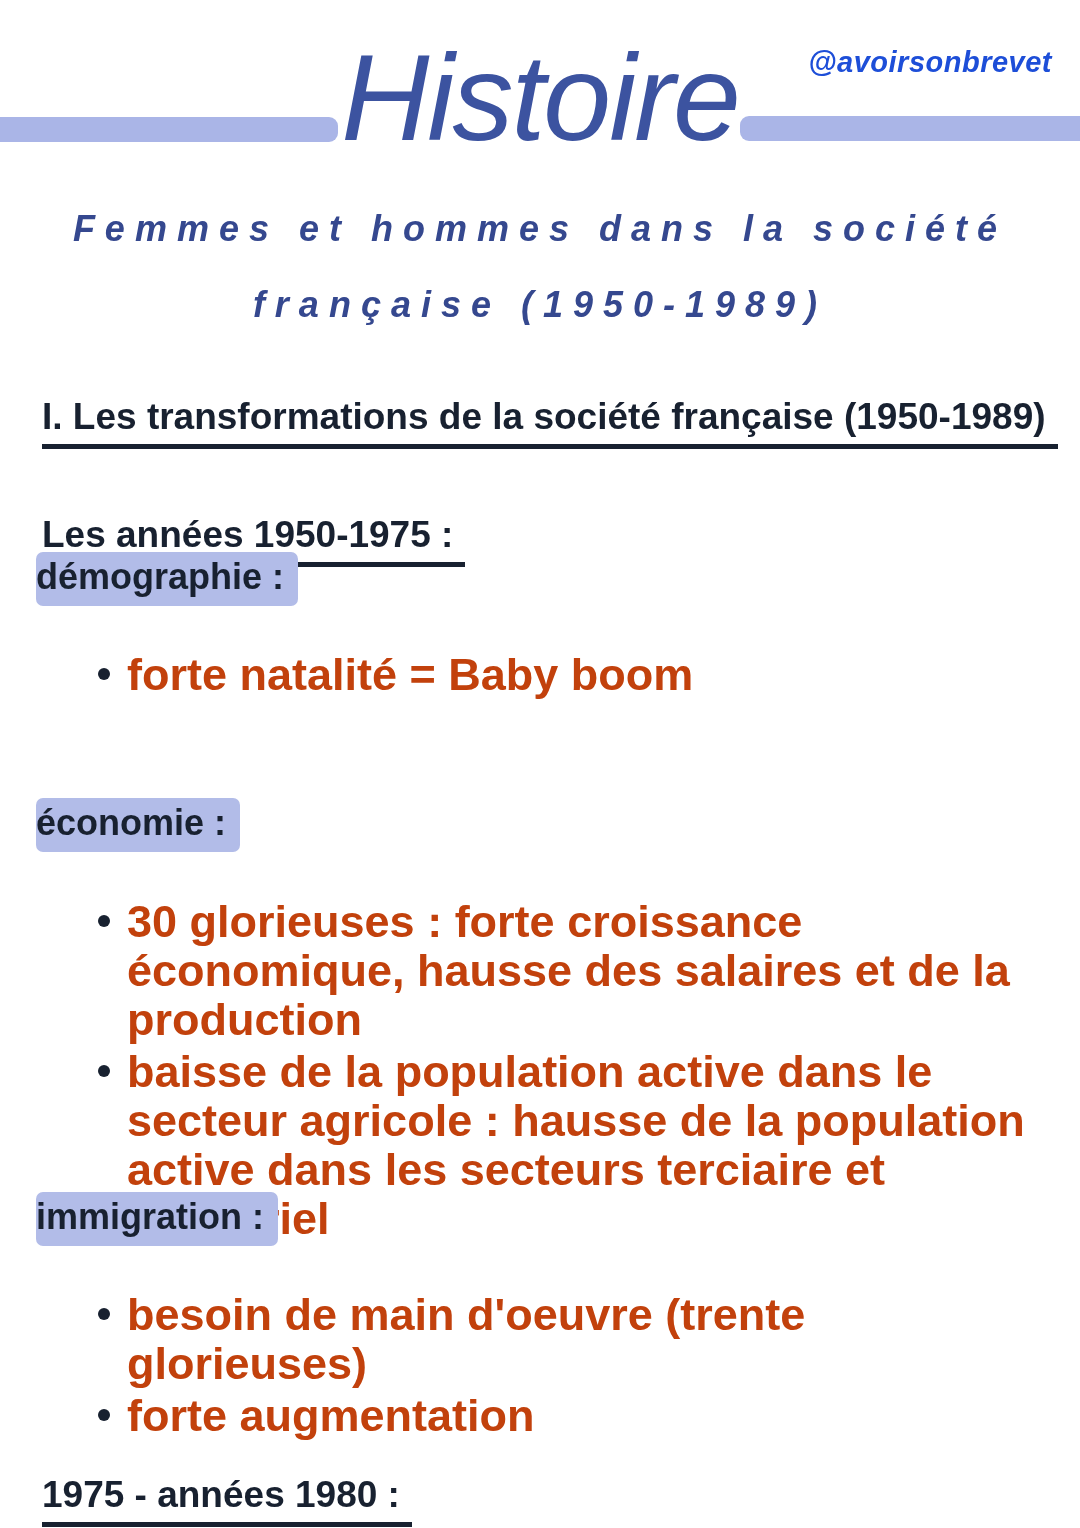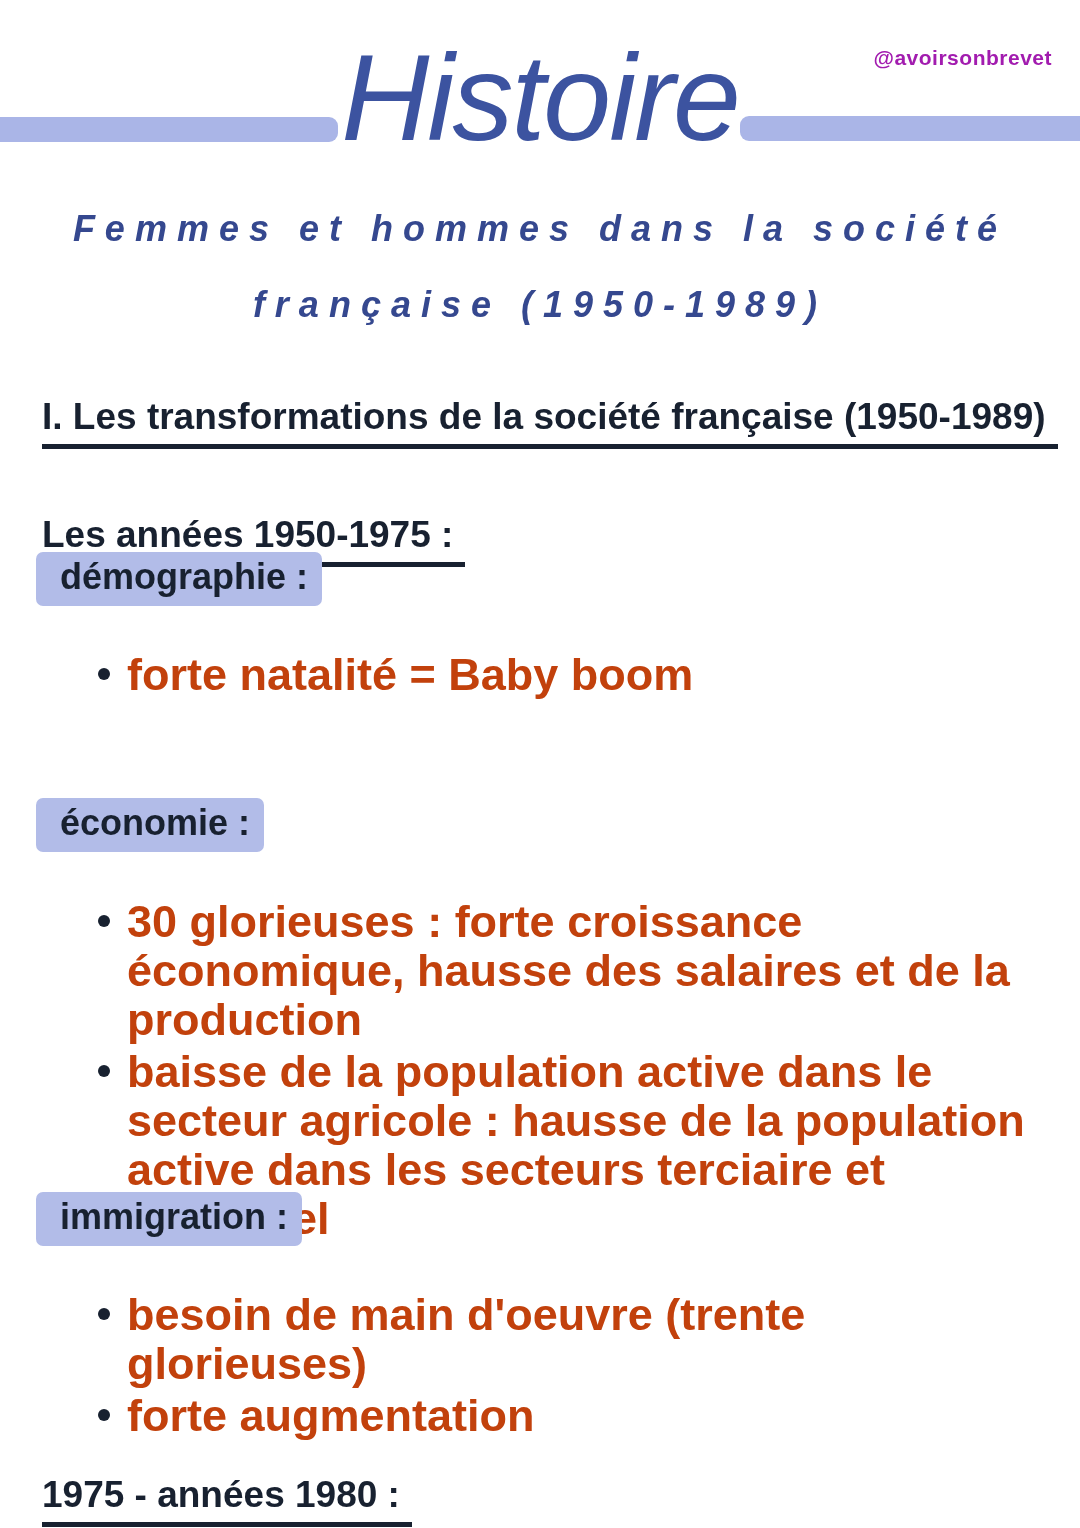--- a/index.html
+++ b/index.html
@@ -34,24 +34,25 @@
     font-size: 122px;
     line-height: 160px;
     color: #3c53a0;
     letter-spacing: -2px;
   }
 
   .handle {
     position: absolute;
     top: 46px;
     right: 28px;
-    font-size: 21px;
+    font-size: 29px;
     font-weight: bold;
-    color: #a21caf;
+    color: #1d4ed8;
     letter-spacing: 0.5px;
+    font-style: italic;
   }
 
   .subtitle {
     position: absolute;
     left: 0;
     width: 100%;
     text-align: center;
     font-style: italic;
     font-weight: bold;
     font-size: 36px;
@@ -77,21 +78,21 @@
   .heading-period2 { left: 42px; top: 1434px; }
 
   
   .hl-label {
     position: absolute;
     font-weight: bold;
     font-size: 36px;
     color: #182130;
     background: #b2bce8;
     border-radius: 7px;
-    padding: 4px 14px 8px 24px;
+    padding: 4px 14px 8px 0;
     white-space: nowrap;
   }
   .hl-demographie { left: 36px; top: 552px; }
   .hl-economie    { left: 36px; top: 798px; }
   .hl-immigration { left: 36px; top: 1192px; }
 
   
   .bullets {
     position: absolute;
     left: 98px;

